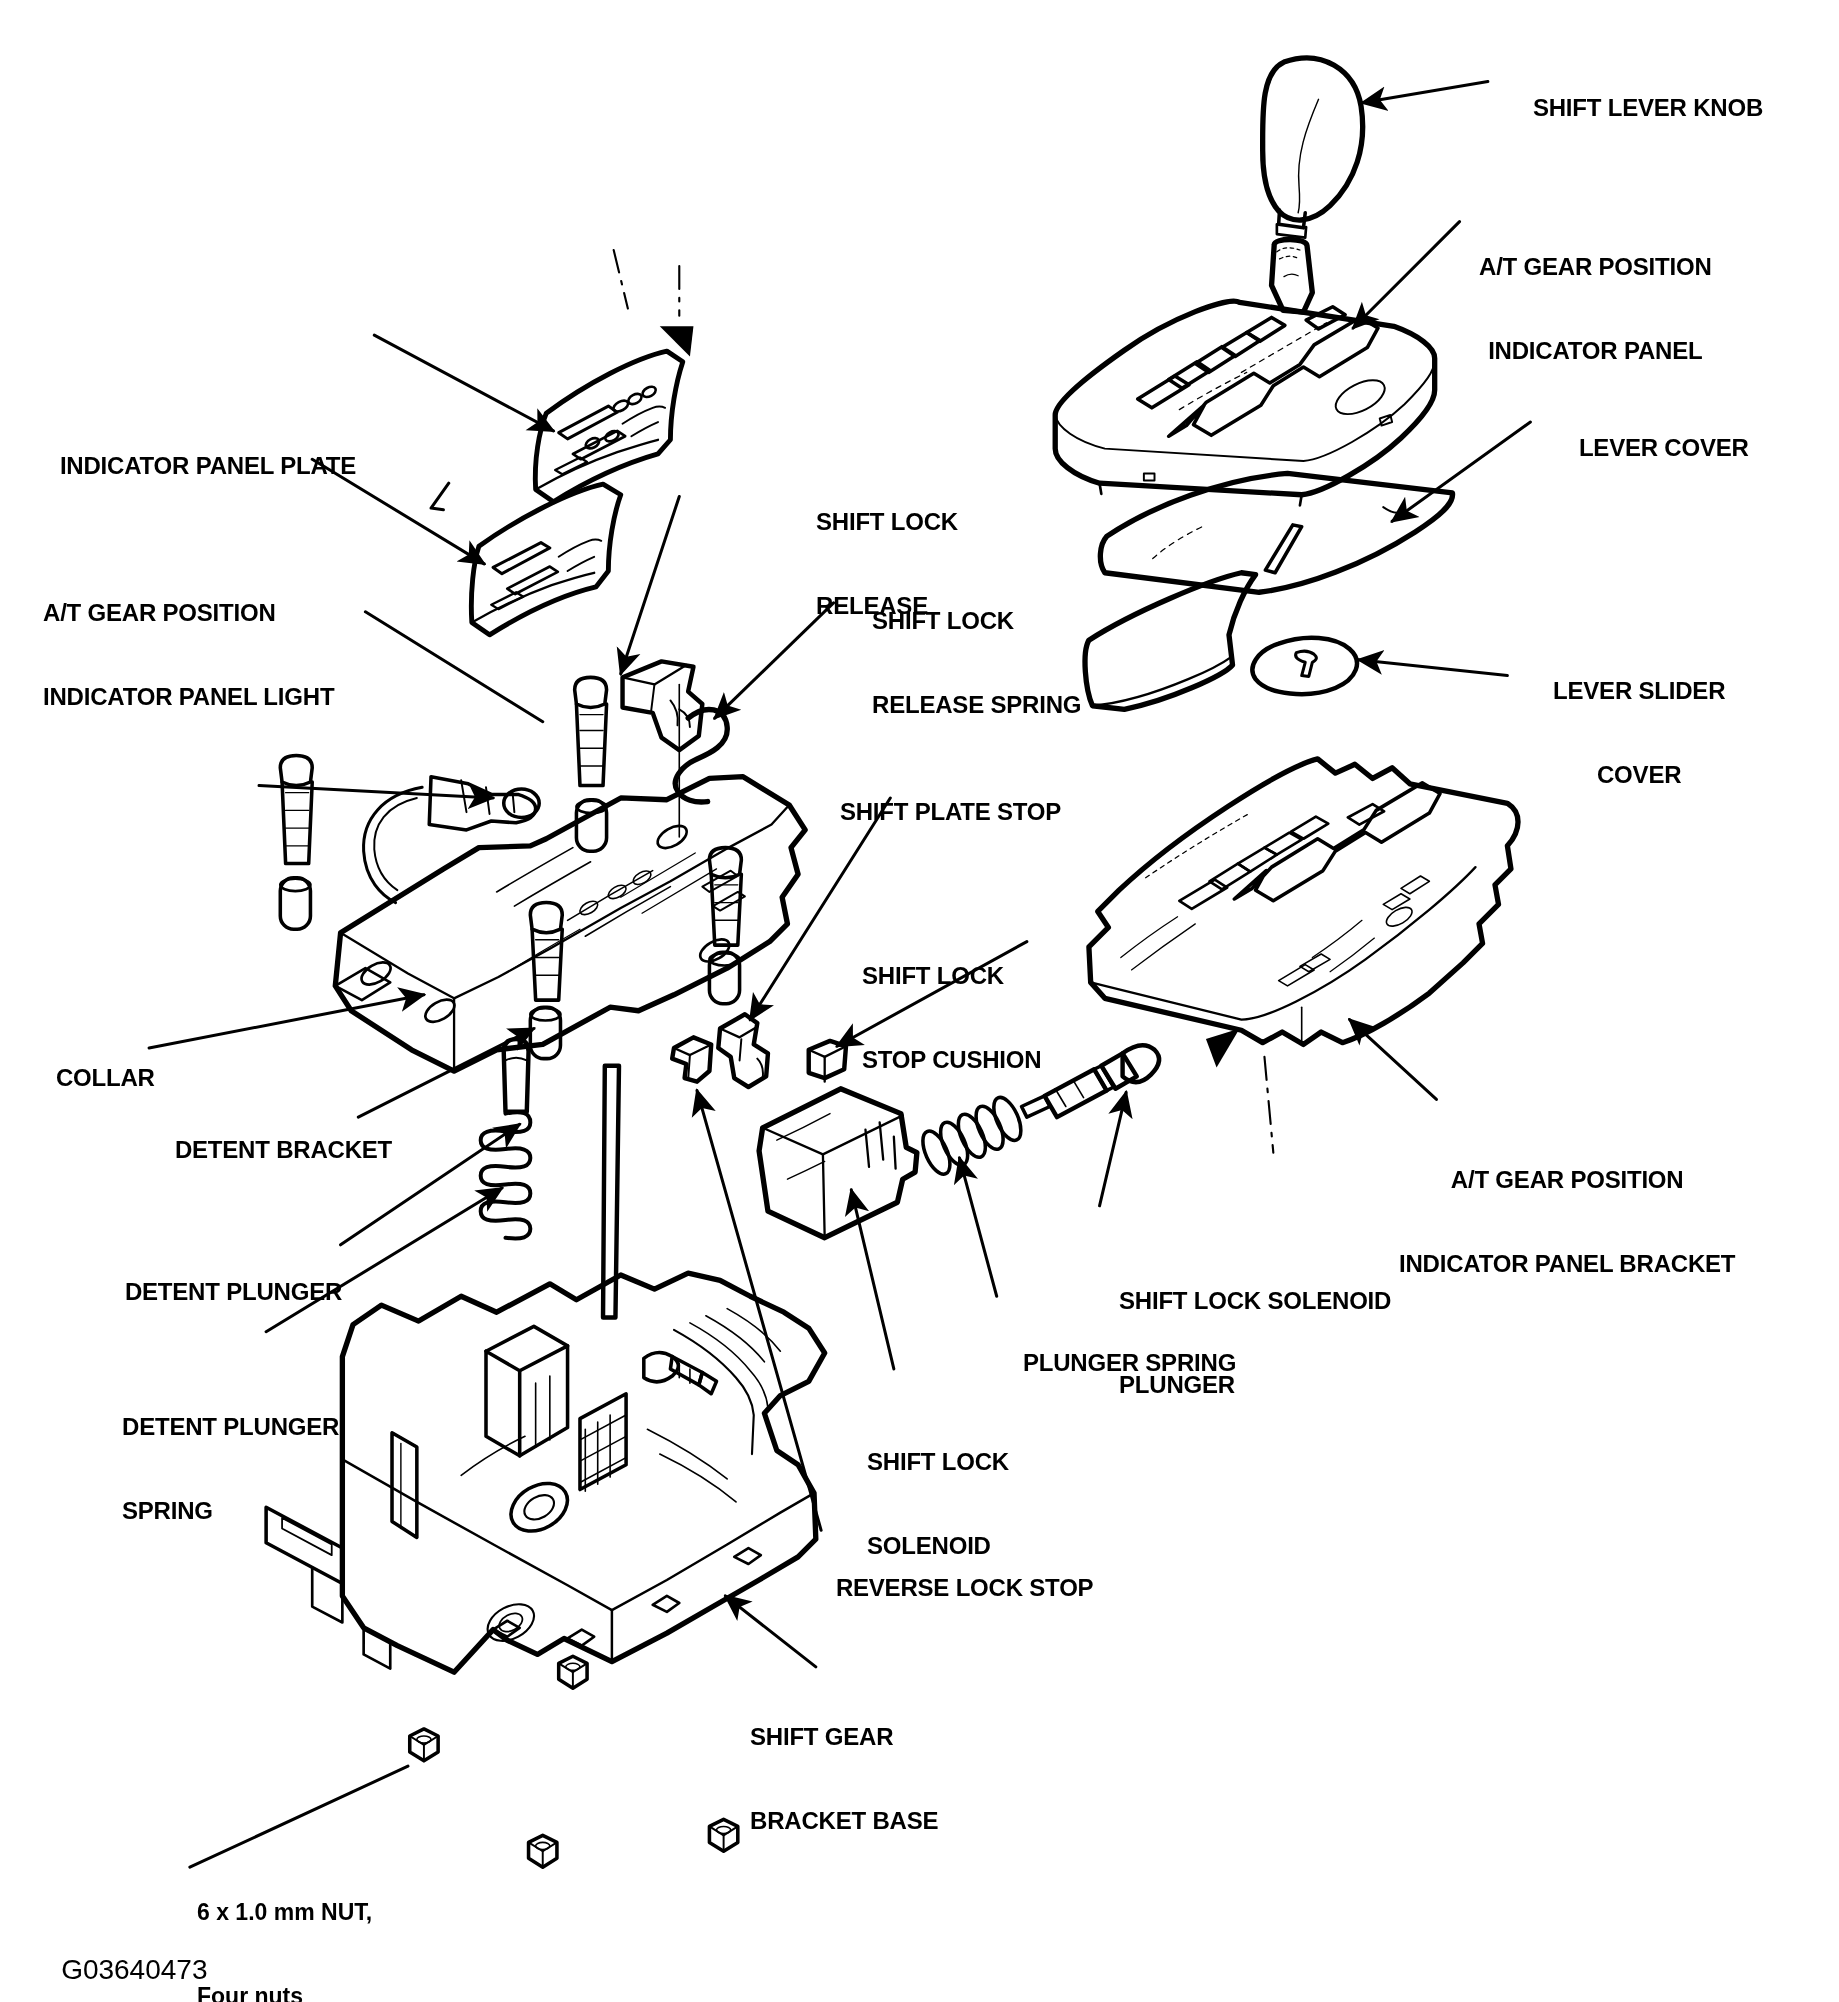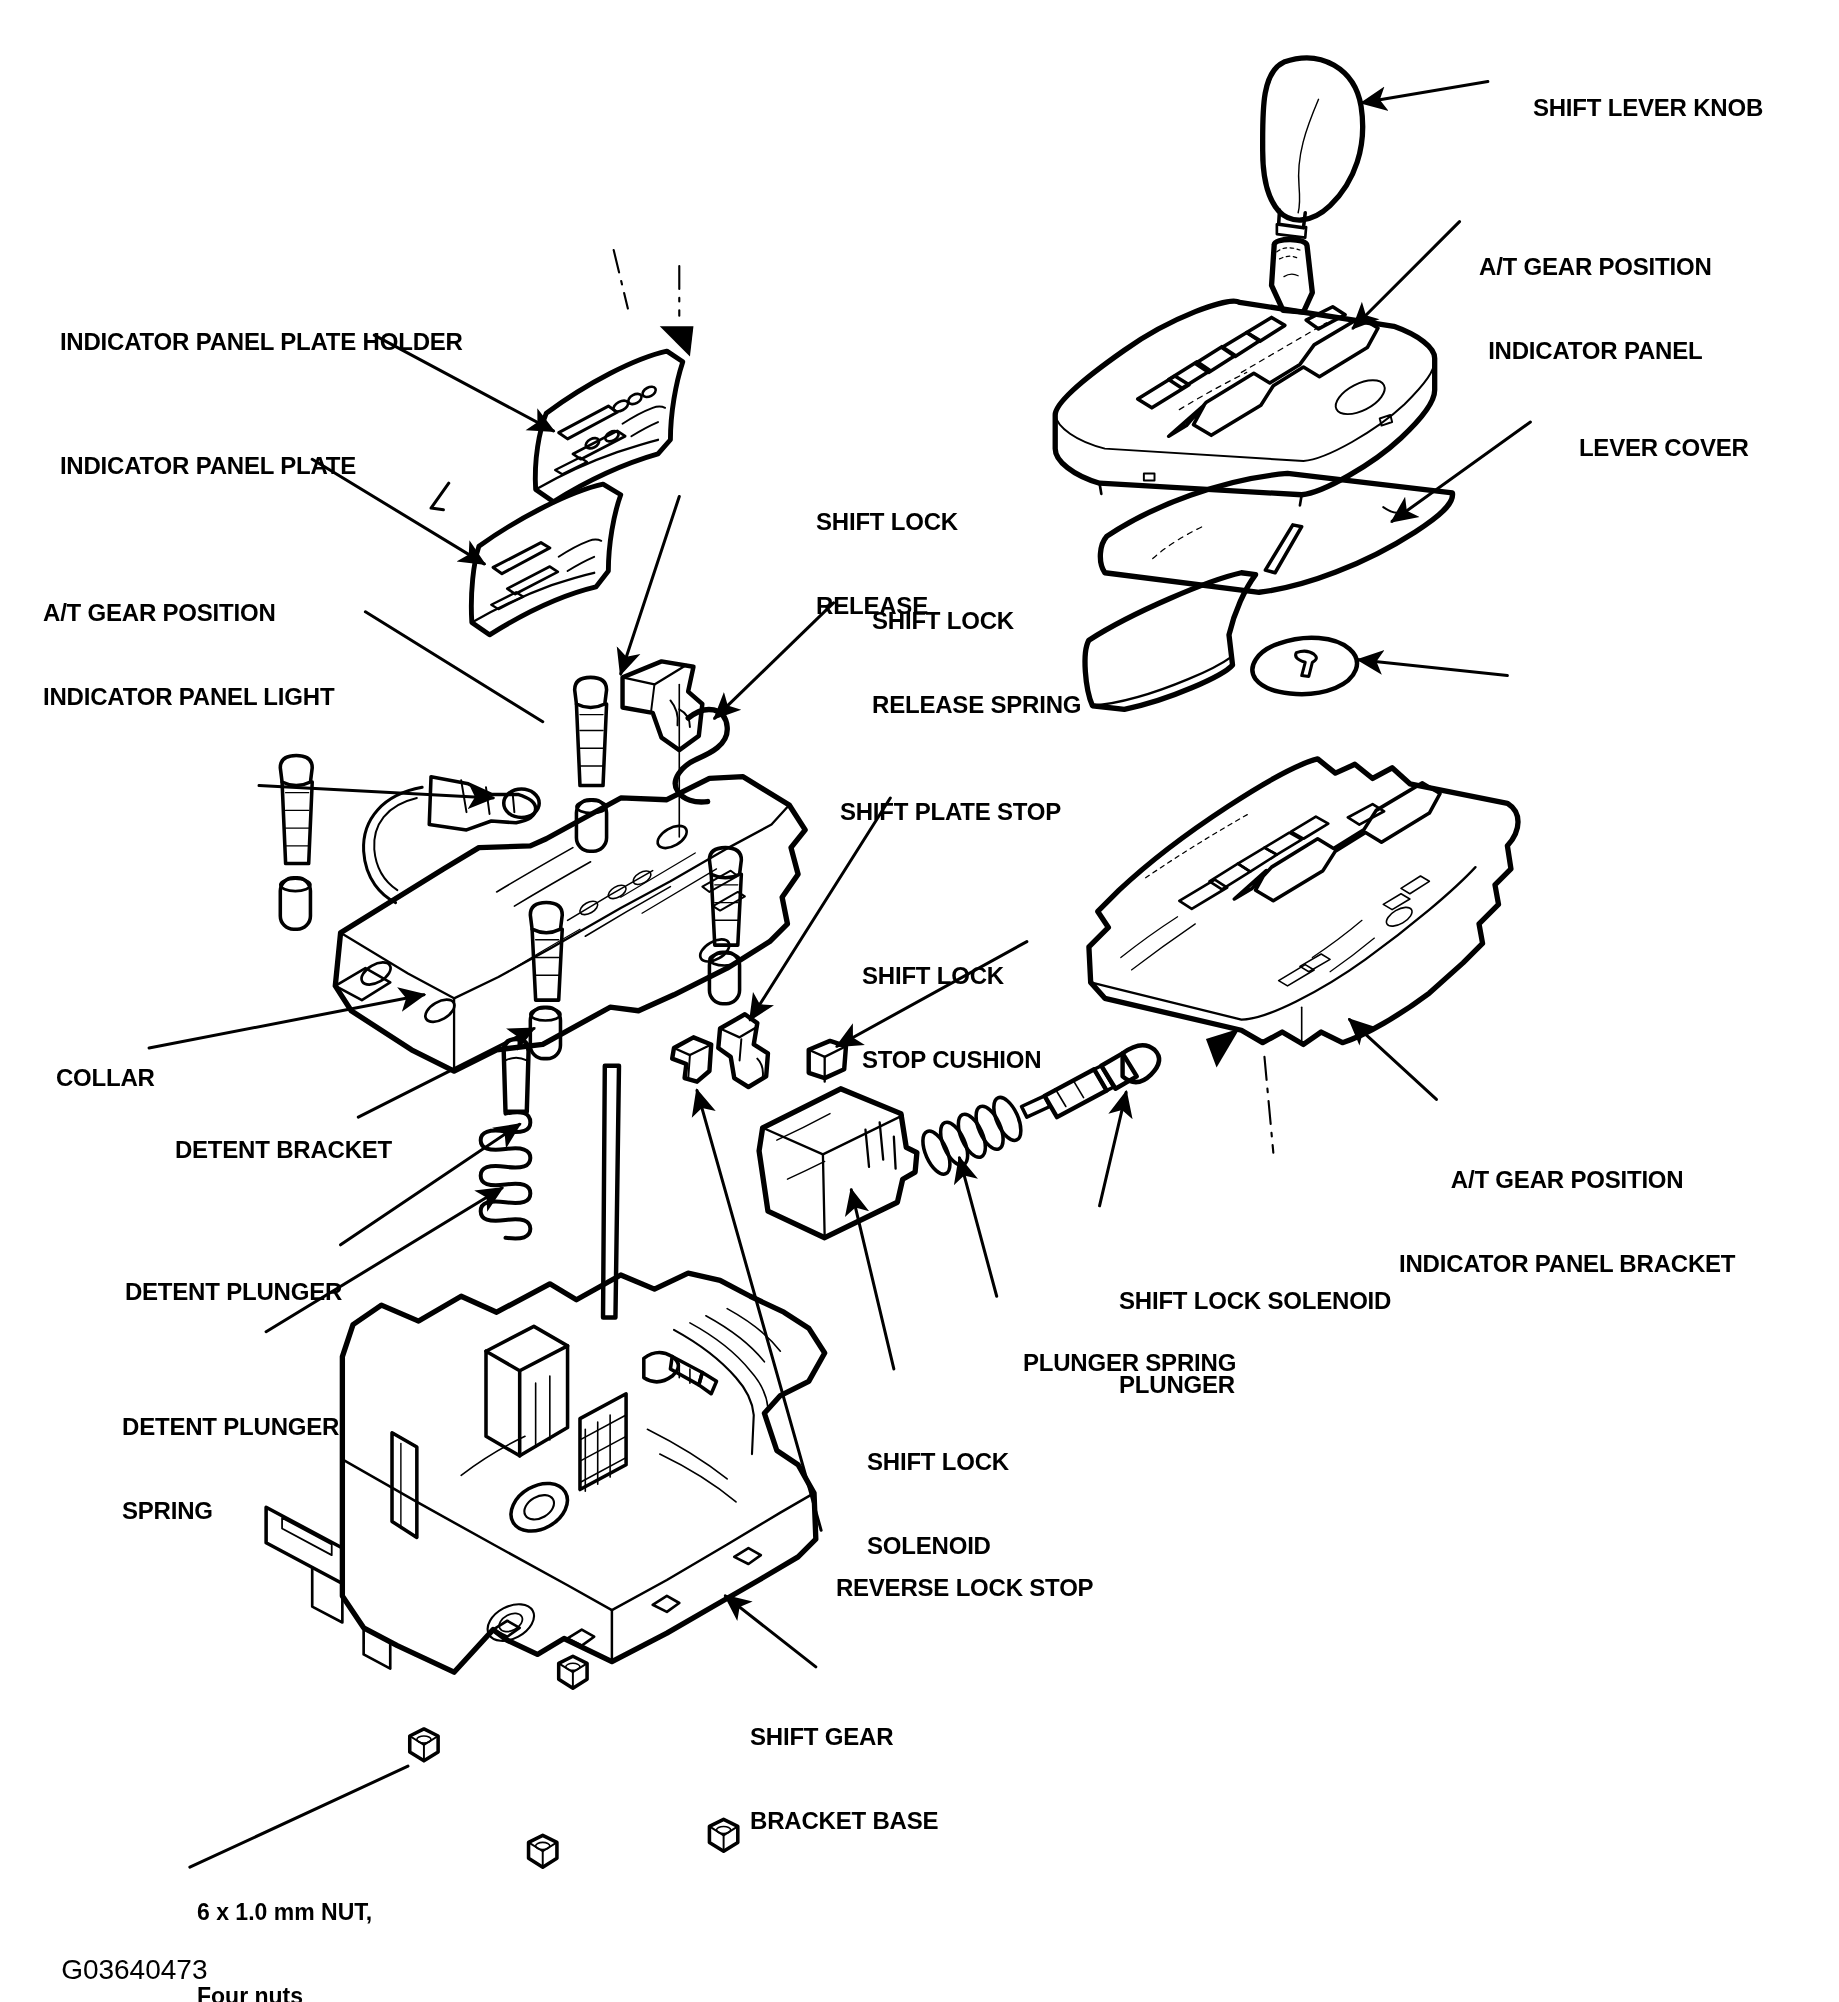--- a/index.html
+++ b/index.html
@@ -480,23 +480,20 @@
 
       <line x1="1678" y1="92" x2="1536" y2="116" marker-end="url(#arrowSolid)"></line>
       <line x1="1646" y1="250" x2="1526" y2="370" marker-end="url(#arrowSolid)"></line>
       <line x1="1726" y1="476" x2="1570" y2="588" marker-end="url(#arrowSolid)"></line>
       <line x1="1700" y1="762" x2="1532" y2="744" marker-end="url(#arrowSolid)"></line>
       <line x1="1620" y1="1240" x2="1522" y2="1150" marker-end="url(#arrowSolid)"></line>
 
     </g>
   </svg>
 
-  <div class="lbl" style="left:34px; top:300px;">
-    <span>INDICATOR PANEL PLATE HOLDER</span>
-  </div>
 
   <div class="lbl" style="left:34px; top:424px;">
     <span>INDICATOR PANEL PLATE</span>
   </div>
 
   <div class="lbl" style="left:43px; top:543px;">
     <div>A/T GEAR POSITION</div>
     <div>INDICATOR PANEL LIGHT</div>
   </div>
 
@@ -571,20 +568,24 @@
 
   <div class="lbl right" style="left:1479px; top:197px;">
     <div>A/T GEAR POSITION</div>
     <div>INDICATOR PANEL</div>
   </div>
 
   <div class="lbl right" style="left:1553px; top:406px;">
     <span>LEVER COVER</span>
   </div>
 
+  <div class="lbl right" style="left:1553px; top:621px;">
+    <div>LEVER SLIDER</div>
+    <div>COVER</div>
+  </div>
 
   <div class="lbl right" style="left:1399px; top:1110px;">
     <div>A/T GEAR POSITION</div>
     <div>INDICATOR PANEL BRACKET</div>
   </div>
 
   <div class="code" style="left:30px; top:1922px;">
     <span>G03640473</span>
   </div>
 

